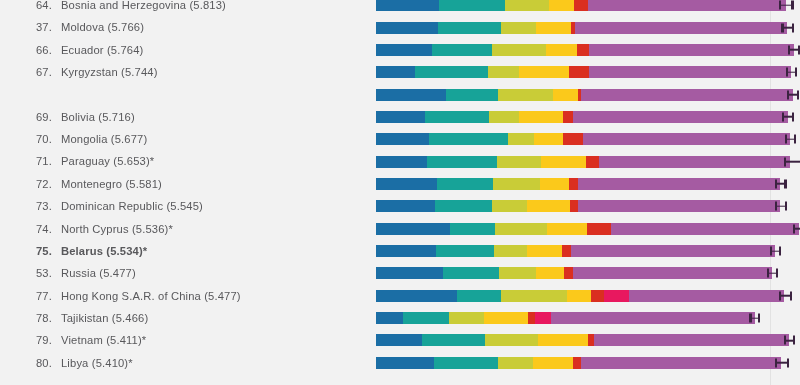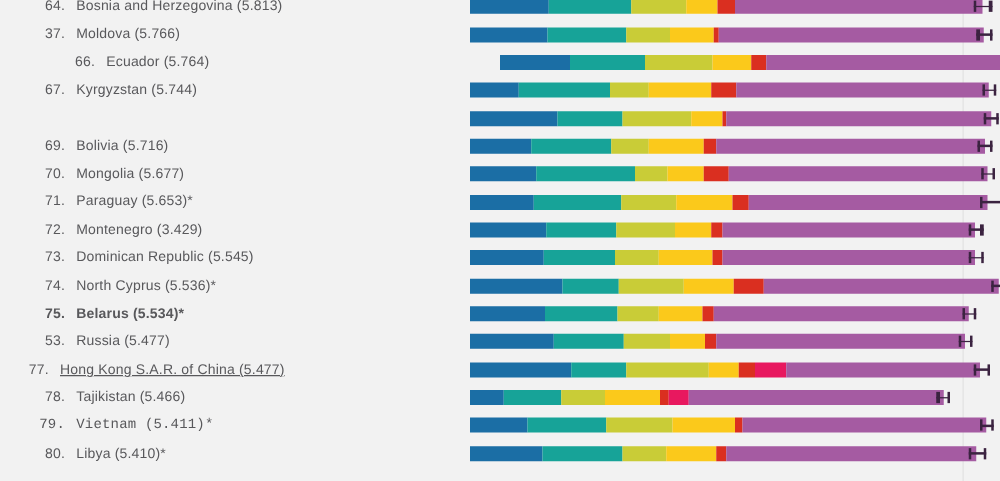--- a/index.html
+++ b/index.html
@@ -107,21 +107,21 @@
         <div class="row-label" style="left: 26px;"><span class="rank-num">37.</span><span>Moldova (5.766)</span></div>
         <div class="bar-wrap" style="left: 376px; right: 0px;">
           <div class="bar"><span class="seg" style="width: 61.974px; background: rgb(27, 110, 165);"></span><span class="seg" style="width: 62.6px; background: rgb(23, 163, 152);"></span><span class="seg" style="width: 35.056px; background: rgb(201, 204, 55);"></span><span class="seg" style="width: 35.056px; background: rgb(251, 201, 27);"></span><span class="seg" style="width: 4.382px; background: rgb(218, 47, 32);"></span><span class="seg" style="width: 212.214px; background: rgb(165, 91, 162);"></span></div>
           <div class="err" style="left: 405.335px; width: 12.833px;">
             <div class="err-line"></div>
             <div class="err-cap left"></div>
             <div class="err-cap right"></div>
           </div>
         </div>
       </div>
-      <div class="row" style="top: 38.7px; margin-left: 24px;">
+      <div class="row" style="top: 38.7px;">
         <div class="row-label" style="left: 26px;"><span class="rank-num">66.</span><span>Ecuador (5.764)</span></div>
         <div class="bar-wrap" style="left: 376px; right: 0px;">
           <div class="bar"><span class="seg" style="width: 55.714px; background: rgb(27, 110, 165);"></span><span class="seg" style="width: 60.096px; background: rgb(23, 163, 152);"></span><span class="seg" style="width: 53.836px; background: rgb(201, 204, 55);"></span><span class="seg" style="width: 31.3px; background: rgb(251, 201, 27);"></span><span class="seg" style="width: 12.52px; background: rgb(218, 47, 32);"></span><span class="seg" style="width: 204.702px; background: rgb(165, 91, 162);"></span></div>
           <div class="err" style="left: 411.908px; width: 12.52px;">
             <div class="err-line"></div>
             <div class="err-cap left"></div>
             <div class="err-cap right"></div>
           </div>
         </div>
       </div>
@@ -172,21 +172,21 @@
         <div class="row-label" style="left: 26px;"><span class="rank-num">71.</span><span>Paraguay (5.653)*</span></div>
         <div class="bar-wrap" style="left: 376px; right: 0px;">
           <div class="bar"><span class="seg" style="width: 51.332px; background: rgb(27, 110, 165);"></span><span class="seg" style="width: 70.112px; background: rgb(23, 163, 152);"></span><span class="seg" style="width: 43.82px; background: rgb(201, 204, 55);"></span><span class="seg" style="width: 45.072px; background: rgb(251, 201, 27);"></span><span class="seg" style="width: 12.52px; background: rgb(218, 47, 32);"></span><span class="seg" style="width: 190.93px; background: rgb(165, 91, 162);"></span></div>
           <div class="err" style="left: 408.152px; width: 25.666px;">
             <div class="err-line"></div>
             <div class="err-cap left"></div>
           </div>
         </div>
       </div>
       <div class="row" style="top: 172.8px;">
-        <div class="row-label" style="left: 26px;"><span class="rank-num">72.</span><span>Montenegro (3.429)</span></div>
+        <div class="row-label" style="left: 26px;"><span class="rank-num">72.</span><span>Montenegro (5.581)</span></div>
         <div class="bar-wrap" style="left: 376px; right: 0px;">
           <div class="bar"><span class="seg" style="width: 61.348px; background: rgb(27, 110, 165);"></span><span class="seg" style="width: 55.714px; background: rgb(23, 163, 152);"></span><span class="seg" style="width: 46.95px; background: rgb(201, 204, 55);"></span><span class="seg" style="width: 28.796px; background: rgb(251, 201, 27);"></span><span class="seg" style="width: 8.764px; background: rgb(218, 47, 32);"></span><span class="seg" style="width: 202.824px; background: rgb(165, 91, 162);"></span></div>
           <div class="err" style="left: 398.762px; width: 11.894px;">
             <div class="err-line"></div>
             <div class="err-cap left"></div>
             <div class="err-cap right"></div>
           </div>
         </div>
       </div>
       <div class="row" style="top: 195.15px;">
@@ -226,21 +226,21 @@
         <div class="bar-wrap" style="left: 376px; right: 0px;">
           <div class="bar"><span class="seg" style="width: 66.982px; background: rgb(27, 110, 165);"></span><span class="seg" style="width: 55.714px; background: rgb(23, 163, 152);"></span><span class="seg" style="width: 37.56px; background: rgb(201, 204, 55);"></span><span class="seg" style="width: 28.17px; background: rgb(251, 201, 27);"></span><span class="seg" style="width: 8.764px; background: rgb(218, 47, 32);"></span><span class="seg" style="width: 199.068px; background: rgb(165, 91, 162);"></span></div>
           <div class="err" style="left: 391.25px; width: 10.642px;">
             <div class="err-line"></div>
             <div class="err-cap left"></div>
             <div class="err-cap right"></div>
           </div>
         </div>
       </div>
       <div class="row" style="top: 284.55px;">
-        <div class="row-label" style="left: 13px; text-decoration: underline;"><span class="rank-num">77.</span><span>Hong Kong S.A.R. of China (5.477)</span></div>
+        <div class="row-label" style="left: 26px;"><span class="rank-num">77.</span><span>Hong Kong S.A.R. of China (5.477)</span></div>
         <div class="bar-wrap" style="left: 376px; right: 0px;">
           <div class="bar"><span class="seg" style="width: 80.754px; background: rgb(27, 110, 165);"></span><span class="seg" style="width: 43.82px; background: rgb(23, 163, 152);"></span><span class="seg" style="width: 66.356px; background: rgb(201, 204, 55);"></span><span class="seg" style="width: 24.414px; background: rgb(251, 201, 27);"></span><span class="seg" style="width: 12.52px; background: rgb(218, 47, 32);"></span><span class="seg" style="width: 25.04px; background: rgb(232, 24, 95);"></span><span class="seg" style="width: 155.248px; background: rgb(165, 91, 162);"></span></div>
           <div class="err" style="left: 402.518px; width: 13.772px;">
             <div class="err-line"></div>
             <div class="err-cap left"></div>
             <div class="err-cap right"></div>
           </div>
         </div>
       </div>
       <div class="row" style="top: 306.9px;">
@@ -248,21 +248,21 @@
         <div class="bar-wrap" style="left: 376px; right: 0px;">
           <div class="bar"><span class="seg" style="width: 26.918px; background: rgb(27, 110, 165);"></span><span class="seg" style="width: 46.324px; background: rgb(23, 163, 152);"></span><span class="seg" style="width: 35.056px; background: rgb(201, 204, 55);"></span><span class="seg" style="width: 43.82px; background: rgb(251, 201, 27);"></span><span class="seg" style="width: 6.886px; background: rgb(218, 47, 32);"></span><span class="seg" style="width: 16.276px; background: rgb(232, 24, 95);"></span><span class="seg" style="width: 203.45px; background: rgb(165, 91, 162);"></span></div>
           <div class="err" style="left: 373.409px; width: 10.955px;">
             <div class="err-line"></div>
             <div class="err-cap left"></div>
             <div class="err-cap right"></div>
           </div>
         </div>
       </div>
       <div class="row" style="top: 329.25px;">
-        <div class="row-label" style="left: 26px; font-family: Liberation Mono, monospace;"><span class="rank-num">79.</span><span>Vietnam (5.411)*</span></div>
+        <div class="row-label" style="left: 26px;"><span class="rank-num">79.</span><span>Vietnam (5.411)*</span></div>
         <div class="bar-wrap" style="left: 376px; right: 0px;">
           <div class="bar"><span class="seg" style="width: 46.324px; background: rgb(27, 110, 165);"></span><span class="seg" style="width: 62.6px; background: rgb(23, 163, 152);"></span><span class="seg" style="width: 53.21px; background: rgb(201, 204, 55);"></span><span class="seg" style="width: 49.454px; background: rgb(251, 201, 27);"></span><span class="seg" style="width: 6.26px; background: rgb(218, 47, 32);"></span><span class="seg" style="width: 195.312px; background: rgb(165, 91, 162);"></span></div>
           <div class="err" style="left: 407.839px; width: 10.955px;">
             <div class="err-line"></div>
             <div class="err-cap left"></div>
             <div class="err-cap right"></div>
           </div>
         </div>
       </div>
       <div class="row" style="top: 351.6px;">

